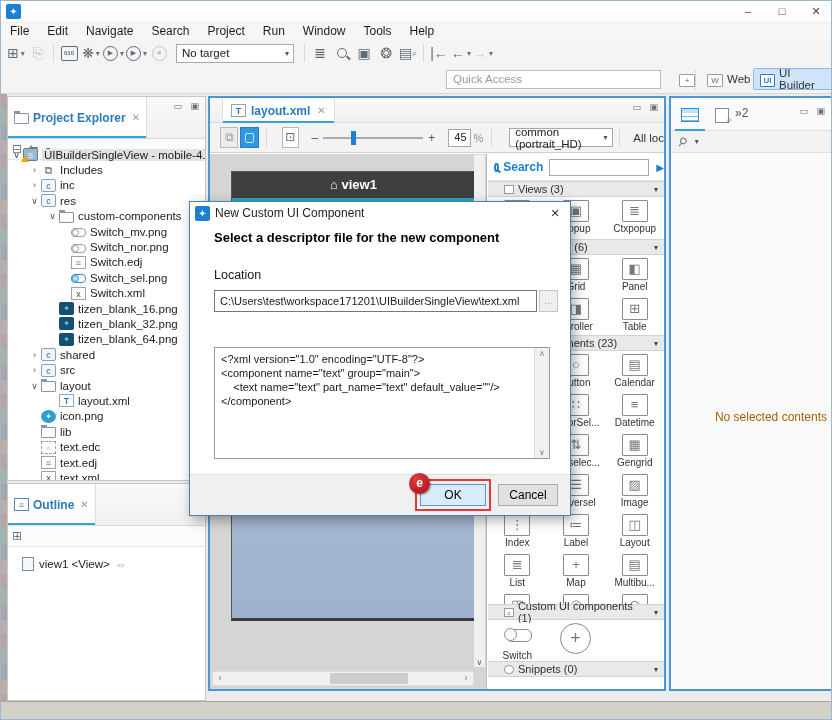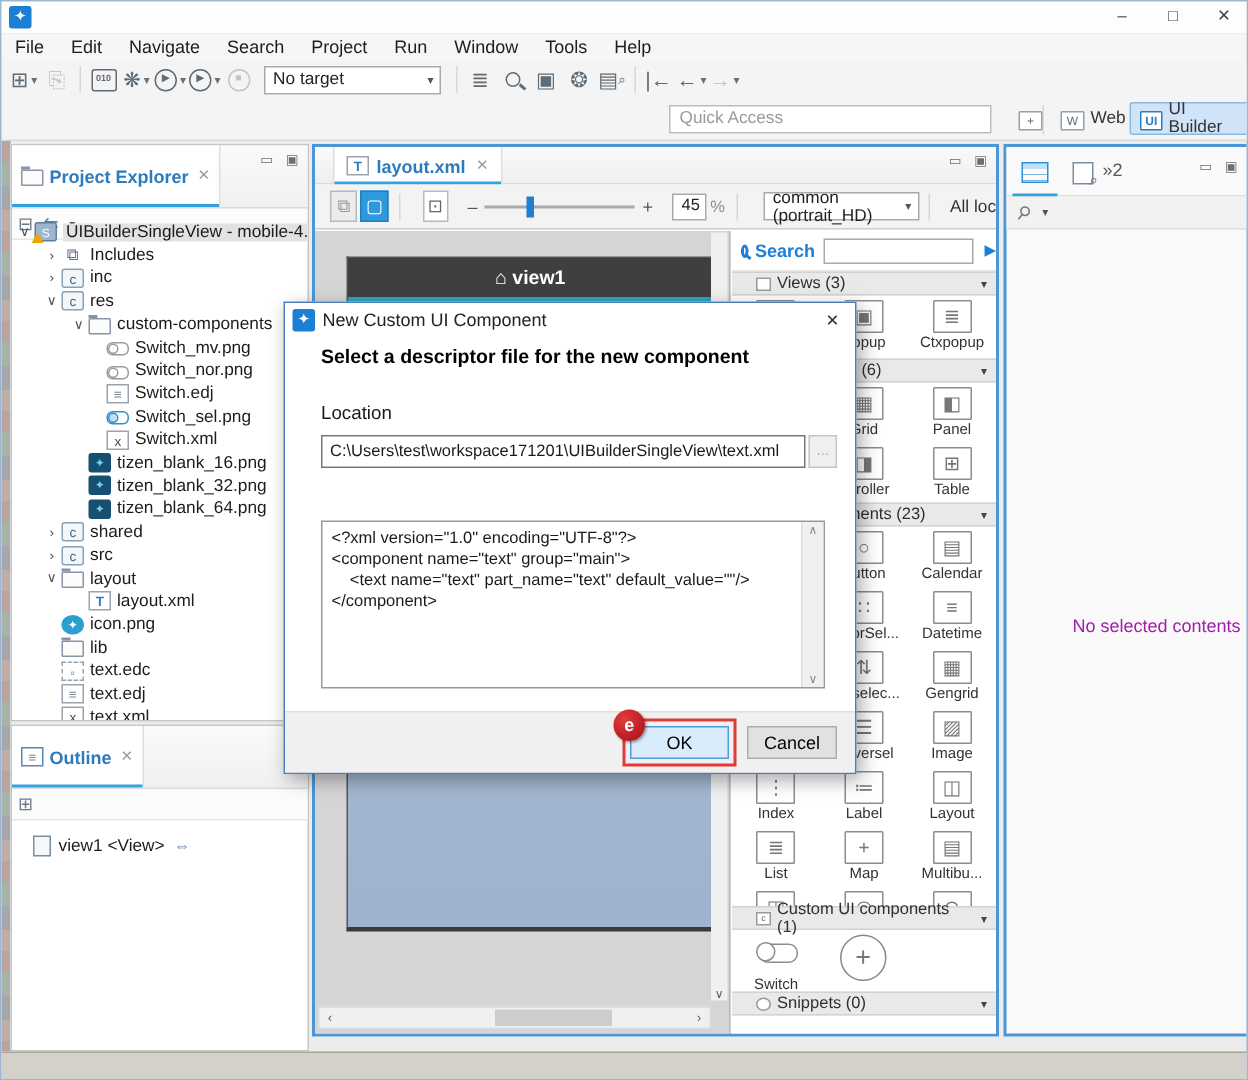--- a/index.html
+++ b/index.html
@@ -167,21 +167,21 @@
   .rtabbar{position:absolute;left:0;top:0;right:0;height:33px;background:#fafafa;border-bottom:1px solid #ddd;}
   .rtab{position:absolute;top:3px;width:30px;height:30px;text-align:center;}
   .rtab.active{border-bottom:2px solid #35a2e0;}
   .tableic{display:inline-block;width:18px;height:14px;border:1.5px solid #2e8fd6;margin-top:7px;background:linear-gradient(#bfe0f5 4px,transparent 4px),repeating-linear-gradient(to bottom,transparent,transparent 3px,#7fb8e2 3px,#7fb8e2 4px);}
   .docmag{position:relative;display:inline-block;width:14px;height:15px;border:1px solid #7d8da0;background:#fff;margin-top:7px;}
   .docmag::after{content:"⌕";position:absolute;right:-4px;bottom:-4px;font-size:10px;color:#5f6b75;}
   .moretabs{position:absolute;left:64px;top:8px;font-size:12px;color:#555;}
   .pinrow{position:absolute;left:0;top:33px;right:0;height:22px;background:#f2f2f2;border-bottom:1px solid #e0e0e0;display:flex;align-items:center;padding-left:7px;color:#6e7b86;}
   .pinrow .pin{font-size:12px;transform:rotate(40deg);display:inline-block;}
   .pinrow .car{font-size:8px;margin-left:8px;color:#555;}
-  #no-selected{position:absolute;right:4px;top:312px;font-size:12px;color:#a21caf;}
+  #no-selected{position:absolute;right:4px;top:312px;font-size:12px;color:#a16207;}
 
   
   #dialog{position:absolute;left:188px;top:200px;width:382px;height:315px;background:#fff;border:1px solid #4a7ebb;box-shadow:3px 4px 12px rgba(0,0,0,.35);z-index:50;}
   .dtitle{height:22px;display:flex;align-items:center;padding-left:5px;}
   .dtitle .dlabel{font-size:12px;color:#222;margin-left:5px;flex:1;}
   .dtitle .dx{width:30px;text-align:center;color:#333;font-size:11px;}
   .dheading{position:absolute;left:24px;top:28px;font-size:13px;font-weight:bold;color:#000;}
   .dloclabel{position:absolute;left:24px;top:66px;font-size:12.5px;color:#1a1a1a;}
   #dlocation{position:absolute;left:24px;top:88px;width:323px;height:22px;border:1px solid #767676;background:#fff;font-size:11px;color:#1a1a1a;line-height:20px;padding-left:5px;white-space:nowrap;overflow:hidden;}
   #dbrowse{position:absolute;left:349px;top:88px;width:19px;height:22px;background:#efefef;border:1px solid #c5c5c5;color:#aaa;font-size:10px;text-align:center;line-height:20px;}

